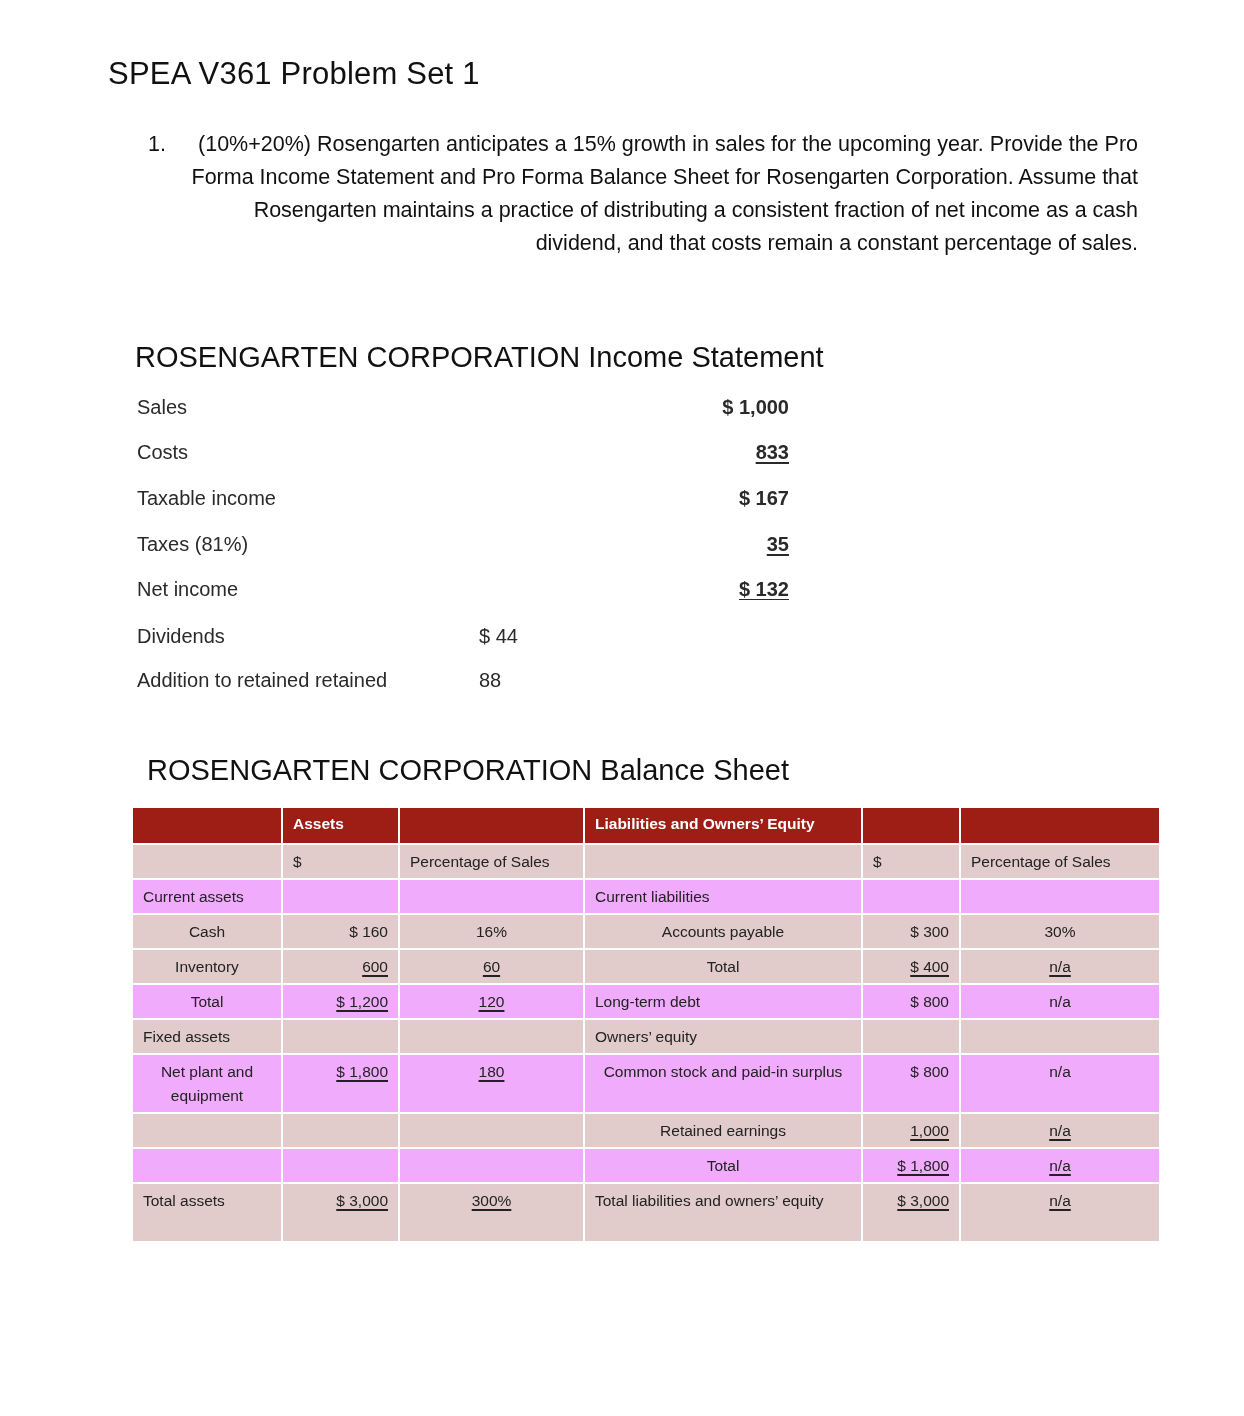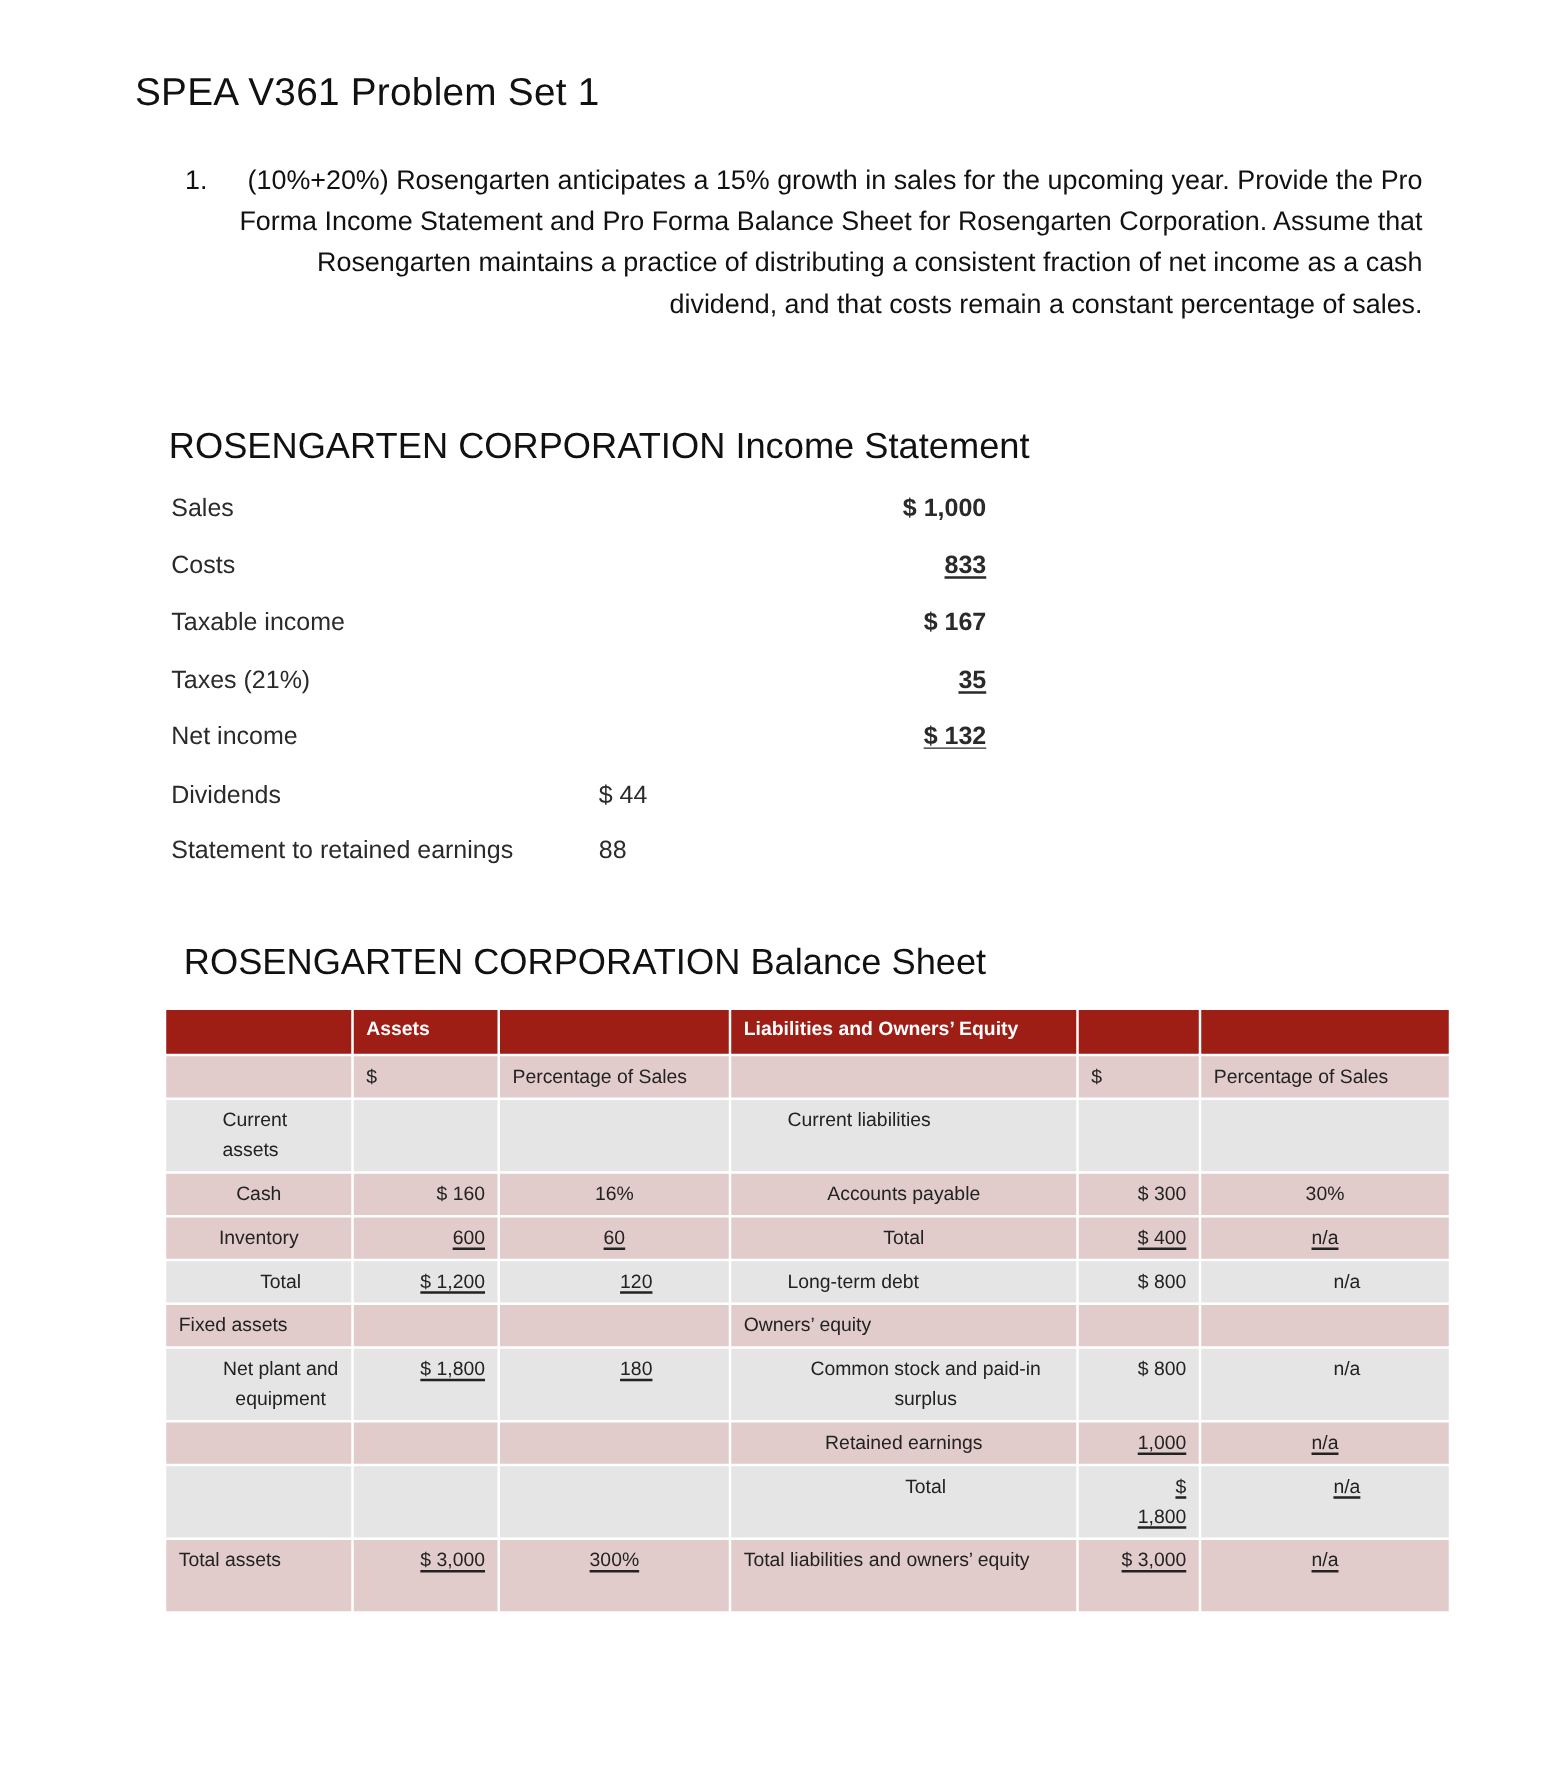--- a/index.html
+++ b/index.html
@@ -42,21 +42,21 @@
       margin-left: -2px; margin-top: -2px;
     }
     table.bs td {
       padding: 0 10px; vertical-align: top; line-height: 24px;
     }
     table.bs tr.hdr td {
       background: #9e1e16; color: #fff; font-weight: 700; height: 31px;
       vertical-align: middle; padding-top: 0;
     }
     table.bs tr.dark td { background: #e2cbcb; }
-    table.bs tr.light td { background: #e5e5e5; padding-left: 45px; }
+    table.bs tr.light td { background: #f0abfc; }
     table.bs tr td { padding-top: 5px; padding-bottom: 4px; }
     .c { text-align: center; }
     .r { text-align: right; }
     .l { text-align: left; }
   </style>
 </head>
 <body>
 
 <div class="doc-title">SPEA V361 Problem Set 1</div>
 
@@ -74,33 +74,33 @@
   </div>
   <div class="is-row" style="top:441px;">
     <span class="lbl">Costs</span>
     <span class="val ul">833</span>
   </div>
   <div class="is-row" style="top:487px;">
     <span class="lbl">Taxable income</span>
     <span class="val">$ 167</span>
   </div>
   <div class="is-row" style="top:533px;">
-    <span class="lbl">Taxes (21%)</span>
+    <span class="lbl">Taxes (81%)</span>
     <span class="val ul">35</span>
   </div>
   <div class="is-row" style="top:578px;">
     <span class="lbl">Net income</span>
     <span class="val ul1">$ 132</span>
   </div>
   <div class="is-row" style="top:625px;">
     <span class="lbl">Dividends</span>
     <span class="mid">$ 44</span>
   </div>
   <div class="is-row" style="top:669px;">
-    <span class="lbl">Statement to retained earnings</span>
+    <span class="lbl">Addition to retained retained</span>
     <span class="mid">88</span>
   </div>
 </div>
 
 <div id="bs-title" class="section-title">ROSENGARTEN CORPORATION Balance Sheet</div>
 
 <table class="bs">
   <colgroup>
     <col style="width:148px">
     <col style="width:115px">

